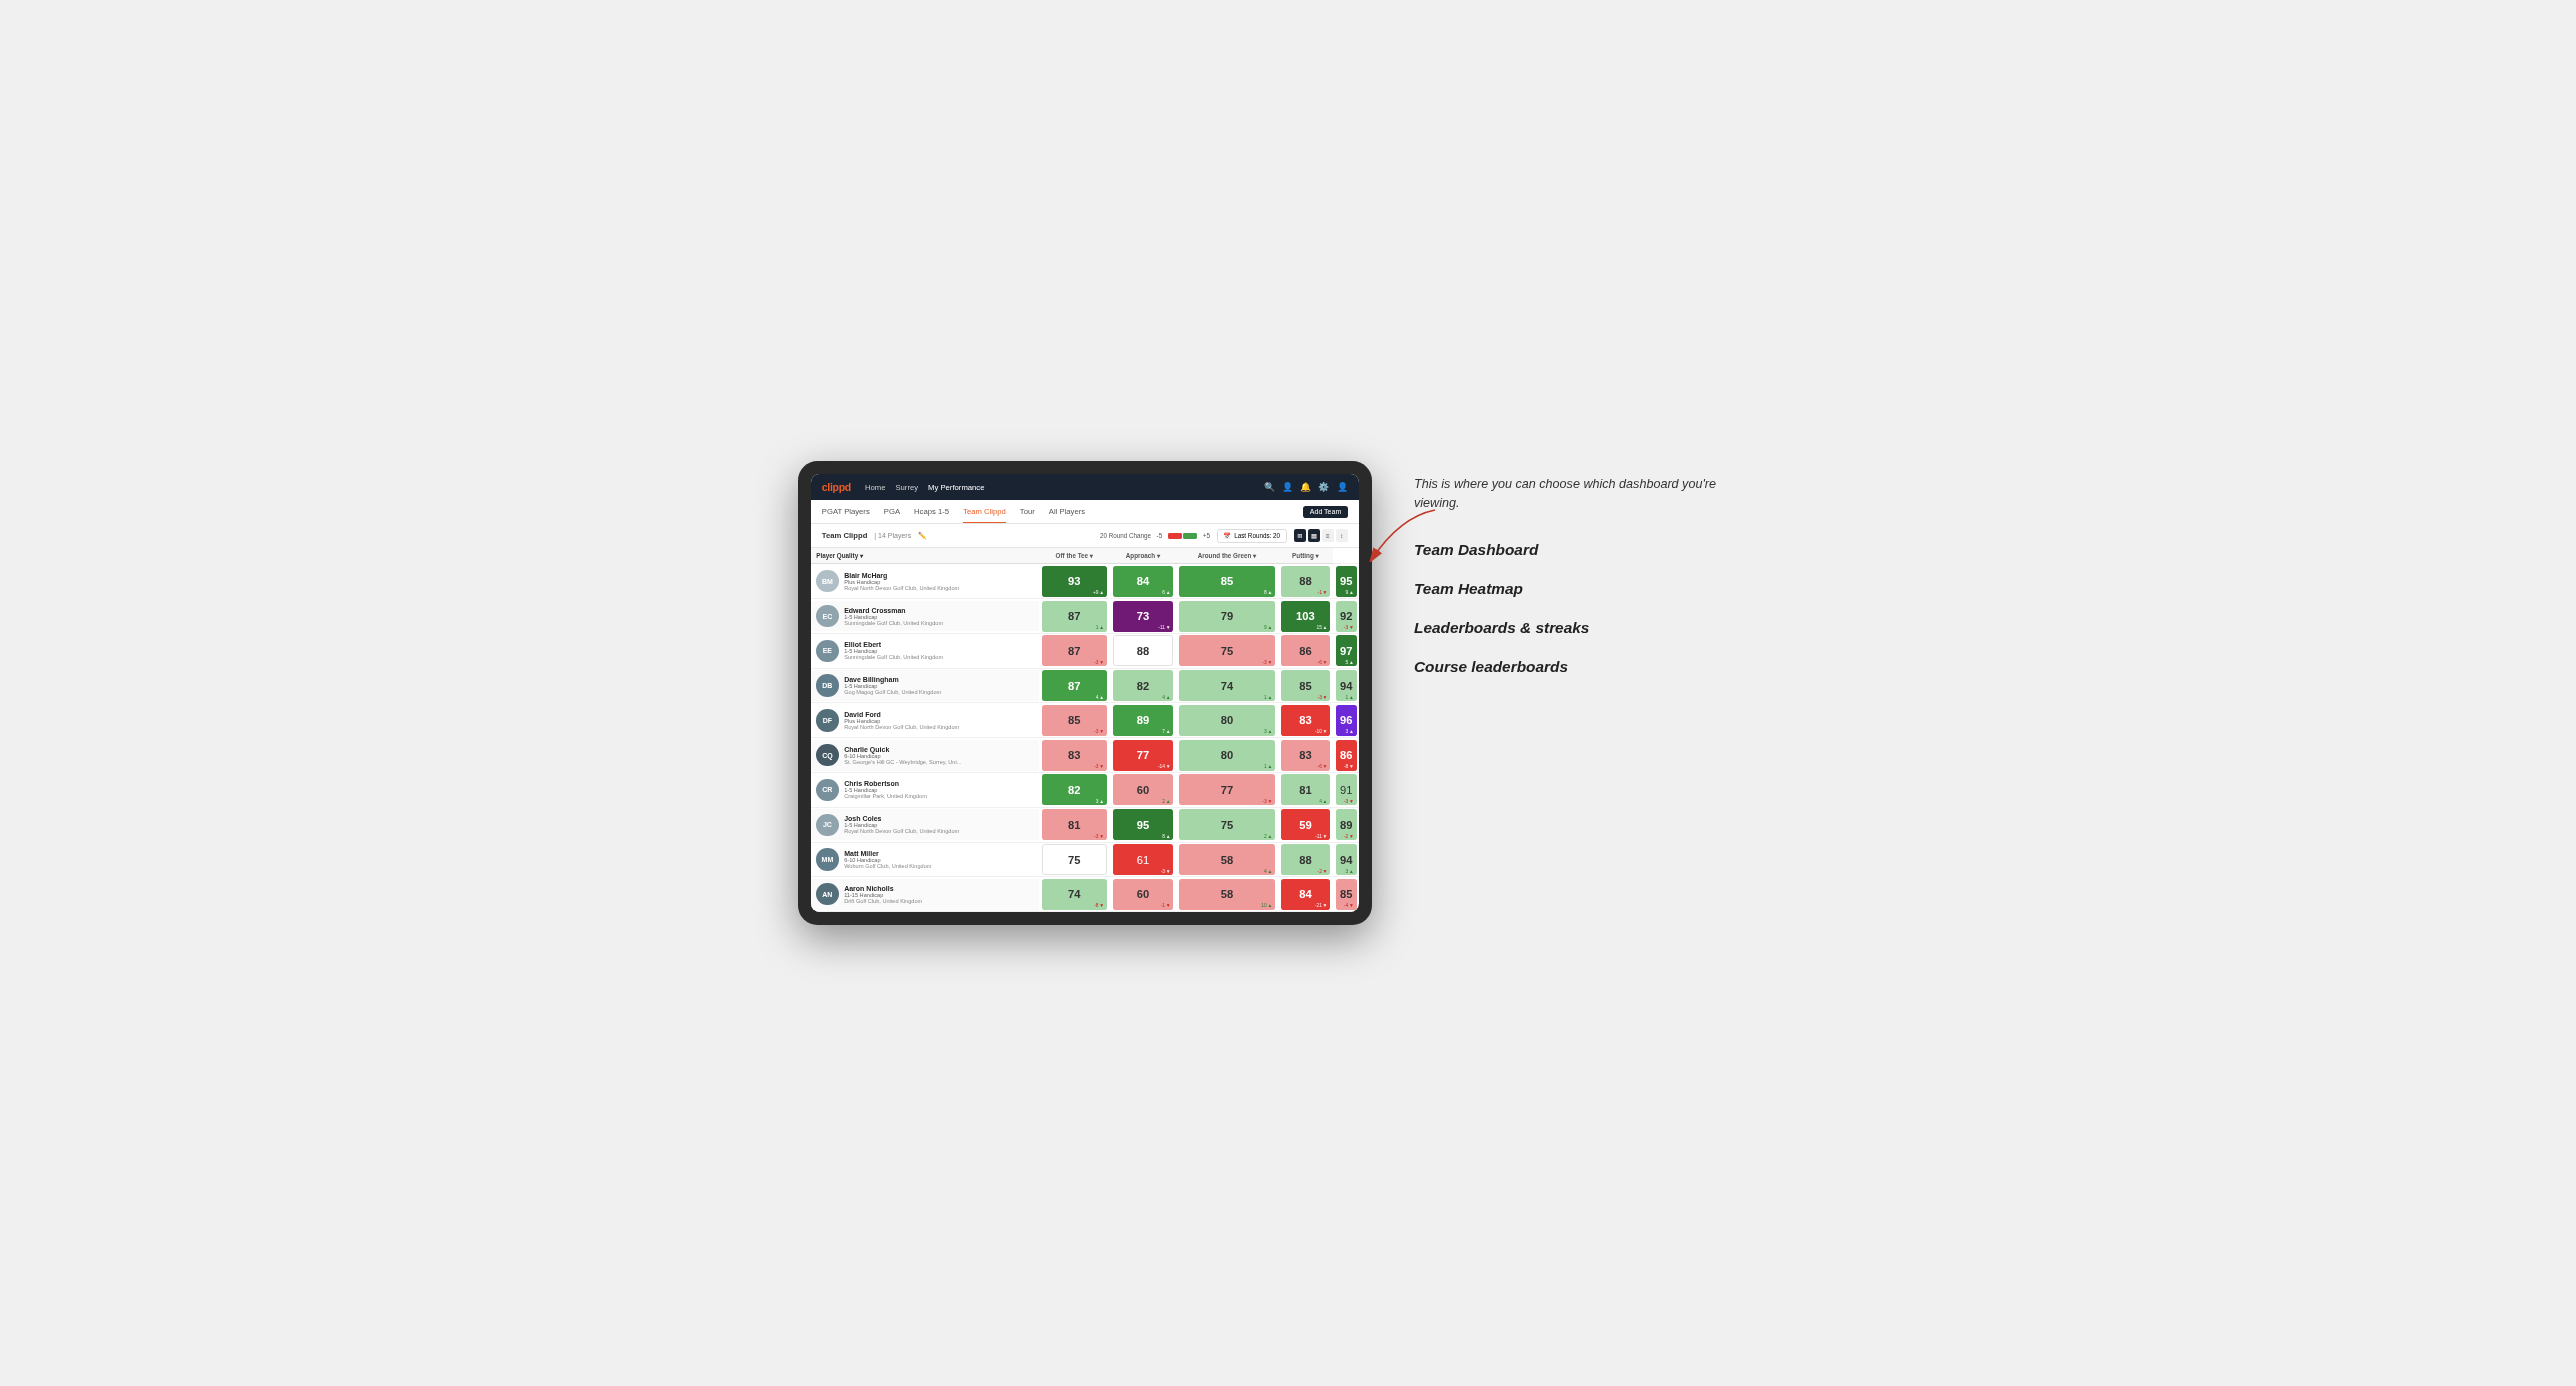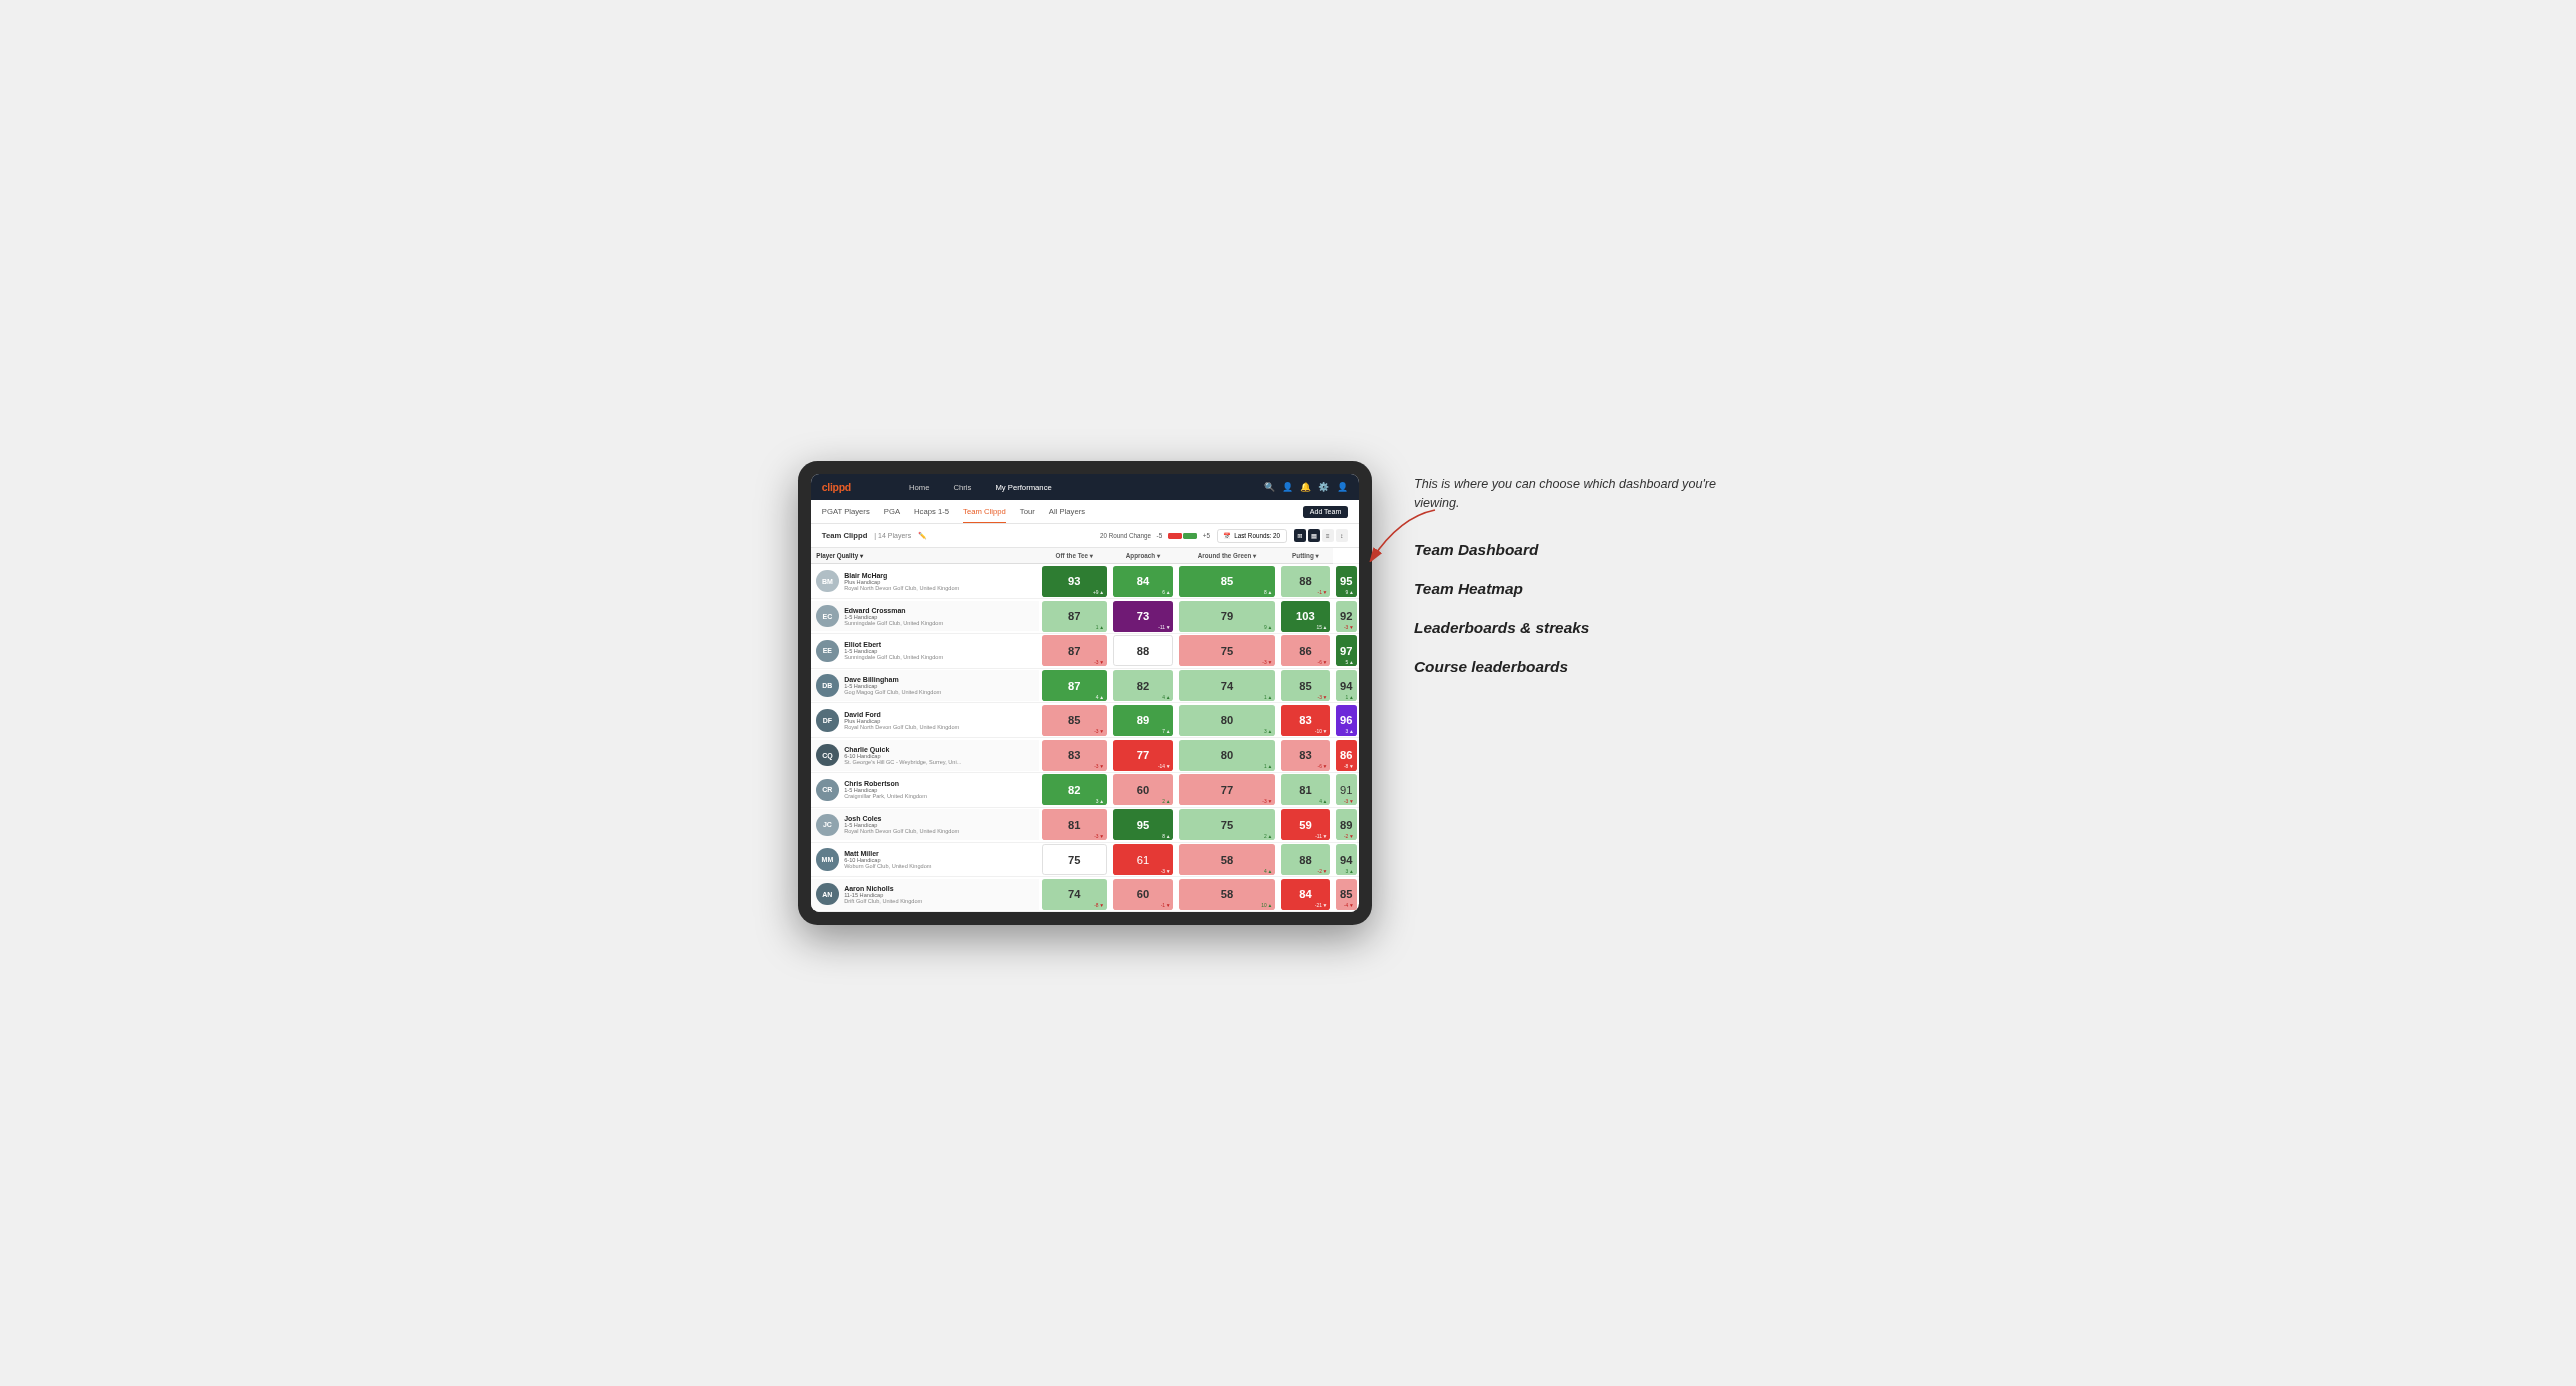--- a/index.html
+++ b/index.html
@@ -51,23 +51,22 @@
 
     .logo {
       color: #e85d26;
       font-size: 10.5px;
       font-weight: 700;
       letter-spacing: -0.3px;
     }
 
     .nav-items {
       display: flex;
-      gap: 24px;
+      gap: 10px;
       flex: 1;
-      margin-left: 44px;
     }
 
     .nav-item {
       color: #ccc;
       font-size: 7.7px;
       cursor: pointer;
     }
 
     .nav-item.active {
       color: #fff;
@@ -346,21 +345,21 @@
 
 <div class="page-wrapper">
 
   <div class="tablet-frame">
     <div class="tablet-screen">
 
       <div class="top-nav">
         <span class="logo">clippd</span>
         <div class="nav-items">
           <span class="nav-item">Home</span>
-          <span class="nav-item">Chris</span>
+          <span class="nav-item">Surrey</span>
           <span class="nav-item active">My Performance</span>
         </div>
         <div class="nav-icons">
           <span class="nav-icon">🔍</span>
           <span class="nav-icon">👤</span>
           <span class="nav-icon">🔔</span>
           <span class="nav-icon">⚙️</span>
           <span class="nav-icon">👤</span>
         </div>
       </div>

